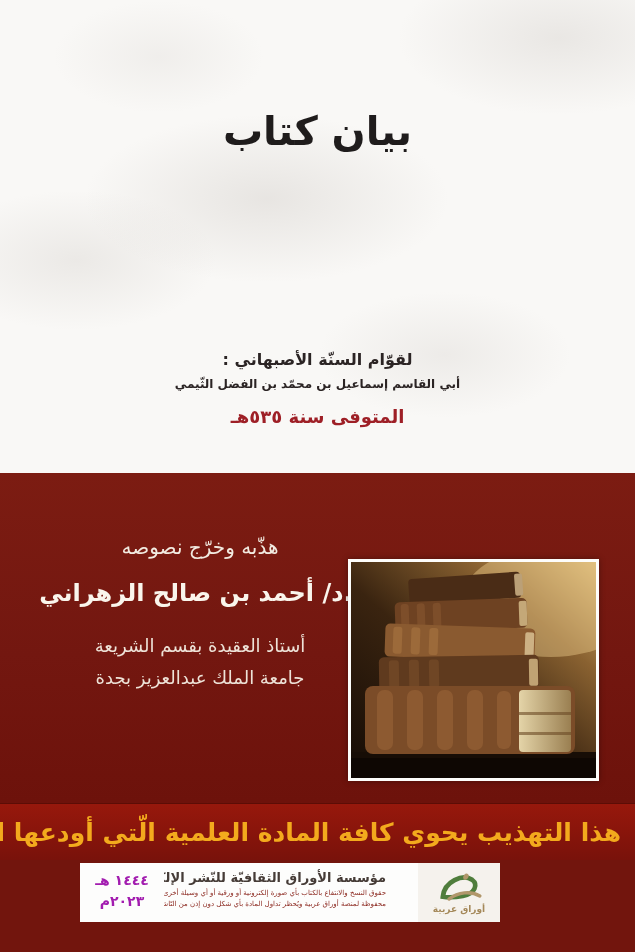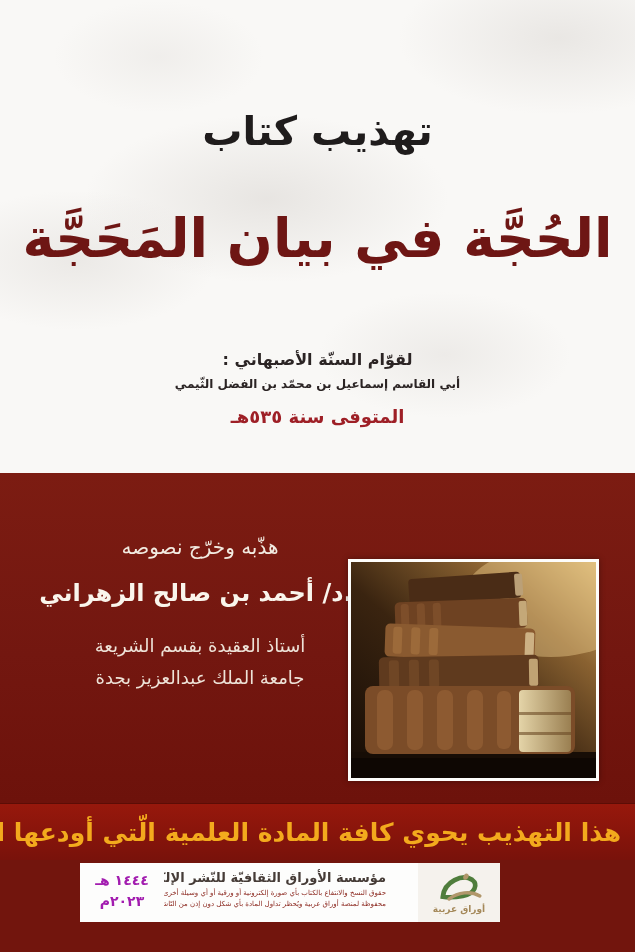--- a/index.html
+++ b/index.html
@@ -76,22 +76,21 @@
   .publisher-title{font-size:13px;font-weight:700;color:#463c37;white-space:nowrap;}
   .rights{font-size:7px;color:#8d2b22;line-height:1.55;margin-top:3px;white-space:nowrap;}
   .years-box{width:84px;flex:0 0 auto;text-align:center;padding-top:9px;color:#a21caf;font-weight:700;}
   .year-line{font-size:14px;}
   .year-line + .year-line{margin-top:5px;}
 </style>
 </head>
 <body>
 
 <div class="top-section">
-  <div class="kicker">تهذيب كتاب</div>
-  <div class="main-title">الحُجَّة في بيان المَحَجَّة</div>
+  <div class="kicker">بيان كتاب</div>
   <div class="attr attr-1">لقوّام السنّة الأصبهاني :</div>
   <div class="attr attr-2">أبي القاسم إسماعيل بن محمّد بن الفضل الثّيمي</div>
   <div class="attr attr-3">المتوفى سنة ٥٣٥هـ</div>
 </div>
 
 <div class="red-section">
   <div class="editor-block">
     <div class="editor-leadin">هذّبه وخرّج نصوصه</div>
     <div class="editor-name">أ.د/ أحمد بن صالح الزهراني</div>
     <div class="editor-role1">أستاذ العقيدة بقسم الشريعة</div>

